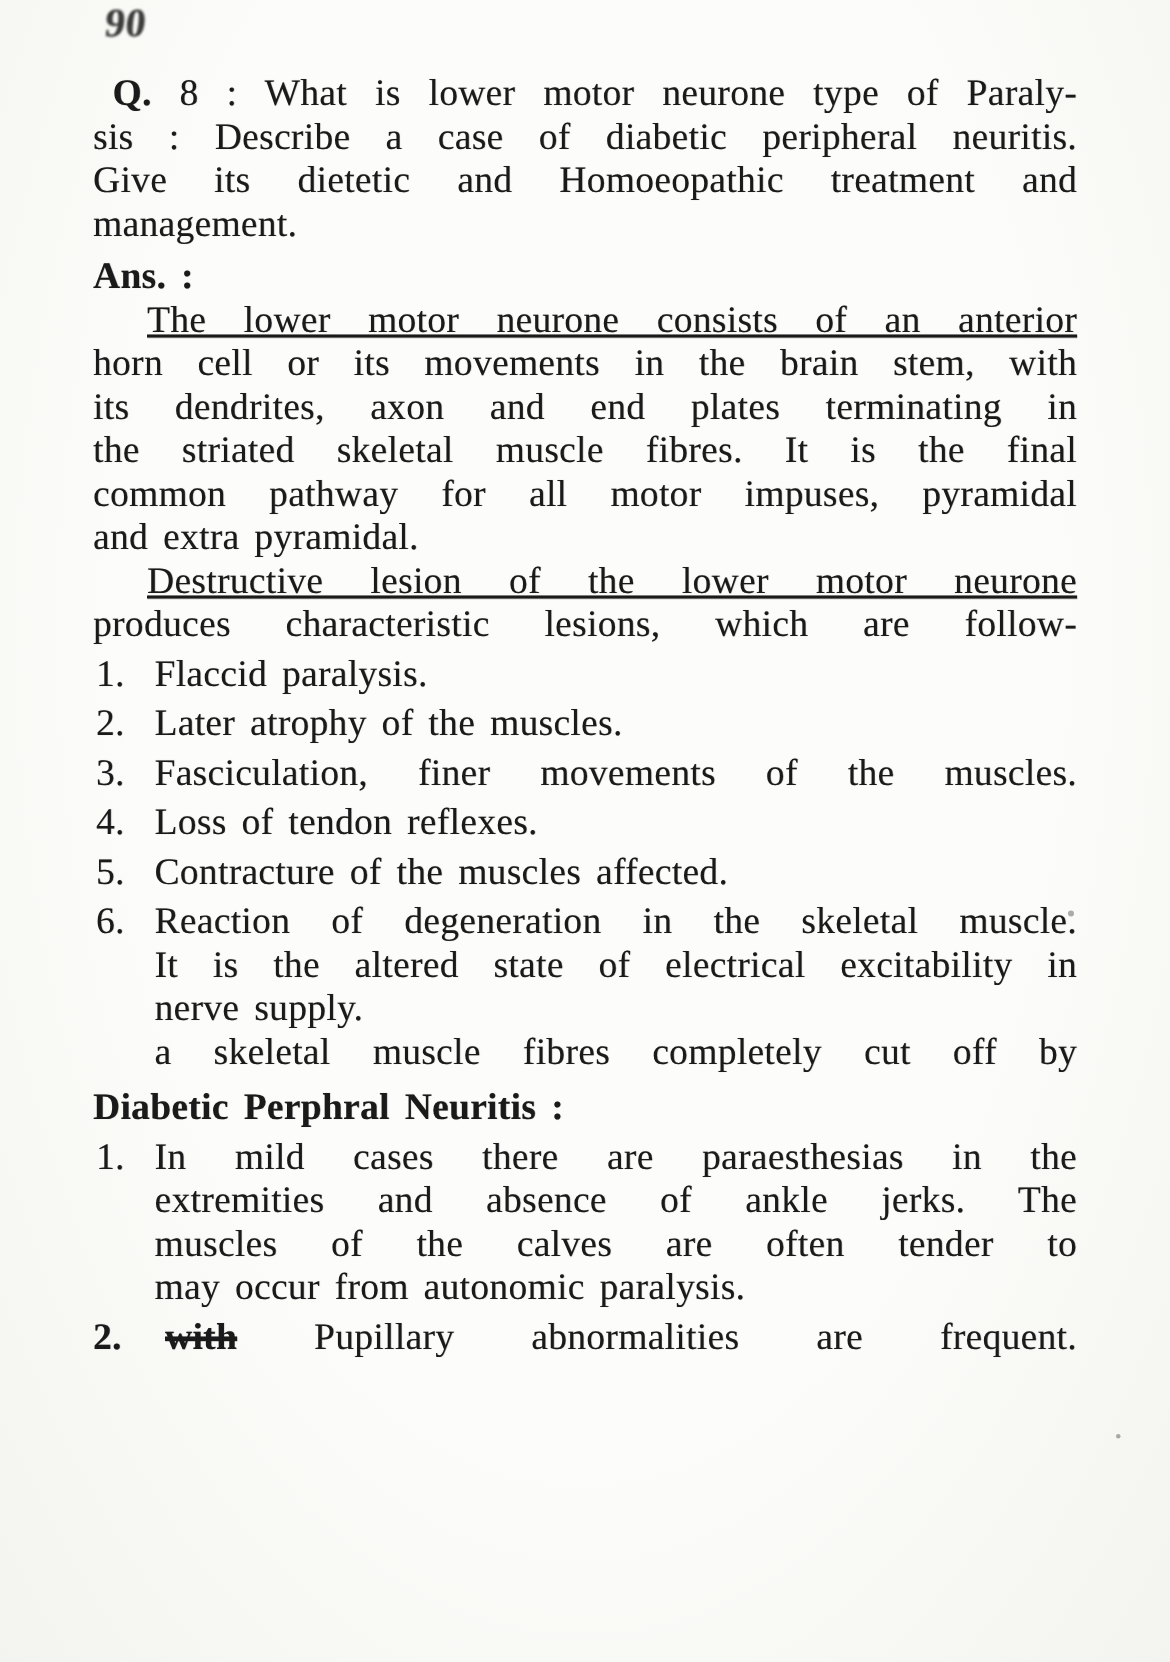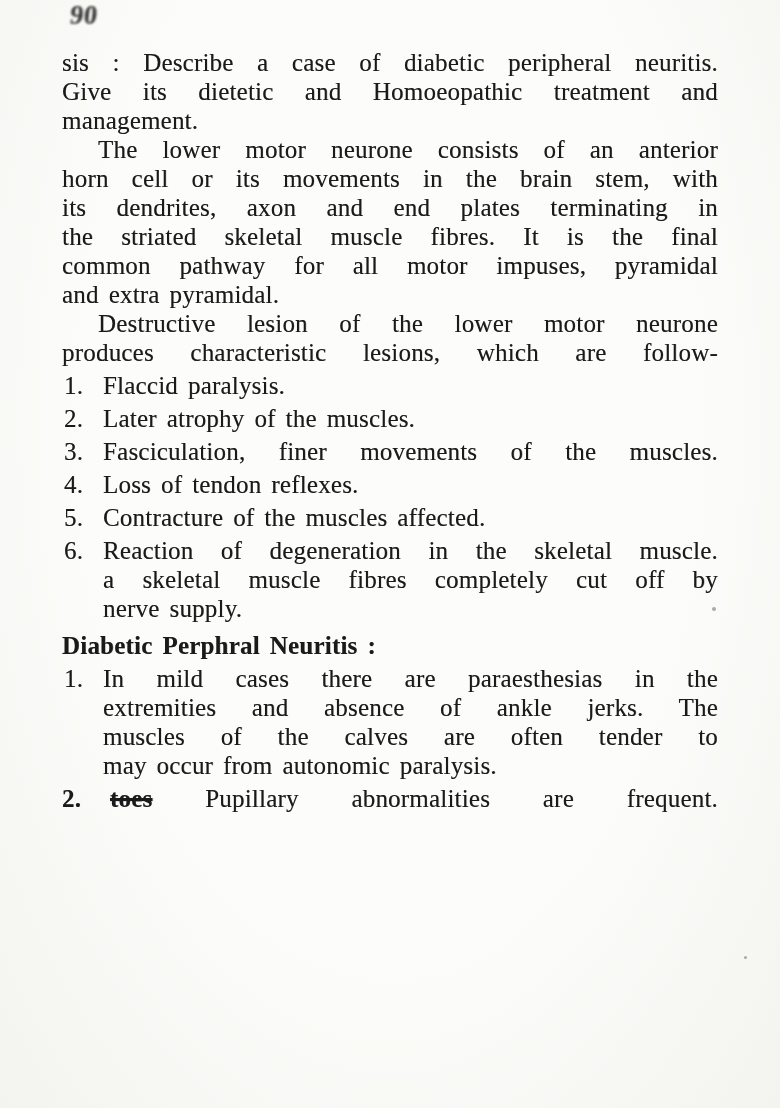--- a/index.html
+++ b/index.html
@@ -28,21 +28,21 @@
     font-size: 27px;
     font-weight: bold;
     filter: blur(0.8px);
     transform: skewX(-6deg);
     opacity: 0.85;
   }
   .line { min-height: 29px; }
   .jl { text-align: justify; text-align-last: justify; }
   .heading { font-weight: bold; margin-top: 6px; }
   .h2 { font-weight: bold; margin-top: 8px; }
-  .indent-first > .line:first-child { text-indent: 36px; }
+  .indent-first > .line:first-child { text-indent: 36px; text-decoration: underline; }
   .q-first { text-indent: 13px; }
   .q-label { font-weight: bold; }
   .li { position: relative; padding-left: 41px; margin-top: 4px; }
   .li .num { position: absolute; left: 2px; top: 0; }
   .li2 { padding-left: 48px; }
   .li2 > .num { left: 0; font-weight: bold; }
   .li2 .lines > .line:first-child { text-indent: -31px; }
   .struck {
     text-decoration: line-through;
     text-decoration-thickness: 2.5px;
@@ -57,25 +57,27 @@
   }
 </style>
 </head>
 <body>
 
 <div class="page">
 
   <div class="page-number">90</div>
 
   <div class="question">
+    <div class="line jl q-first"><span class="q-label">Q.</span> <span>8 : What is lower motor neurone type of Paraly-</span></div>
     <div class="line jl">sis : Describe a case of diabetic peripheral neuritis.</div>
     <div class="line jl">Give its dietetic and Homoeopathic treatment and</div>
     <div class="line">management.</div>
   </div>
 
+  <div class="heading">Ans. :</div>
 
   <div class="para indent-first">
       <div class="line jl">The lower motor neurone consists of an anterior</div>
       <div class="line jl">horn cell or its movements in the brain stem, with</div>
       <div class="line jl">its dendrites, axon and end plates terminating in</div>
       <div class="line jl">the striated skeletal muscle fibres. It is the final</div>
       <div class="line jl">common pathway for all motor impuses, pyramidal</div>
       <div class="line">and extra pyramidal.</div>
     </div>
 
@@ -112,41 +114,42 @@
     <div class="li">
       <span class="num">5.</span>
       <div class="lines">
           <div class="line">Contracture of the muscles affected.</div>
         </div>
     </div>
     <div class="li">
       <span class="num">6.</span>
       <div class="lines">
           <div class="line jl">Reaction of degeneration in the skeletal muscle.</div>
+          <div class="line jl">It is the altered state of electrical excitability in</div>
+          <div class="line">nerve supply.</div>
           <div class="line jl">a skeletal muscle fibres completely cut off by</div>
-          <div class="line">nerve supply.</div>
         </div>
     </div>
   </div>
 
   <div class="h2">Diabetic Perphral Neuritis :</div>
 
 
   <div class="list">
     <div class="li">
       <span class="num">1.</span>
       <div class="lines">
           <div class="line jl">In mild cases there are paraesthesias in the</div>
           <div class="line jl">extremities and absence of ankle jerks. The</div>
           <div class="line jl">muscles of the calves are often tender to</div>
           <div class="line">may occur from autonomic paralysis.</div>
         </div>
     </div>
     <div class="li li2">
       <span class="num">2.</span>
-      <div class="line jl"><span class="struck">toes</span><span> Pupillary abnormalities are frequent.</span></div>
+      <div class="line jl"><span class="struck">with</span><span> Pupillary abnormalities are frequent.</span></div>
     </div>
   </div>
 
   <div class="speck" style="left:712px; top:607px; width:4px; height:4px;"></div>
   <div class="speck" style="left:744px; top:956px; width:3px; height:3px;"></div>
 
 </div>
 
 </body></html>

